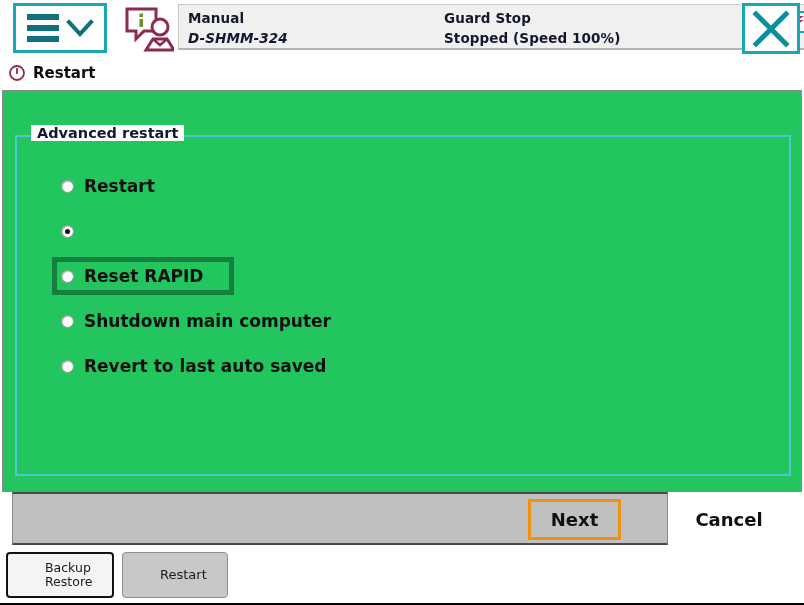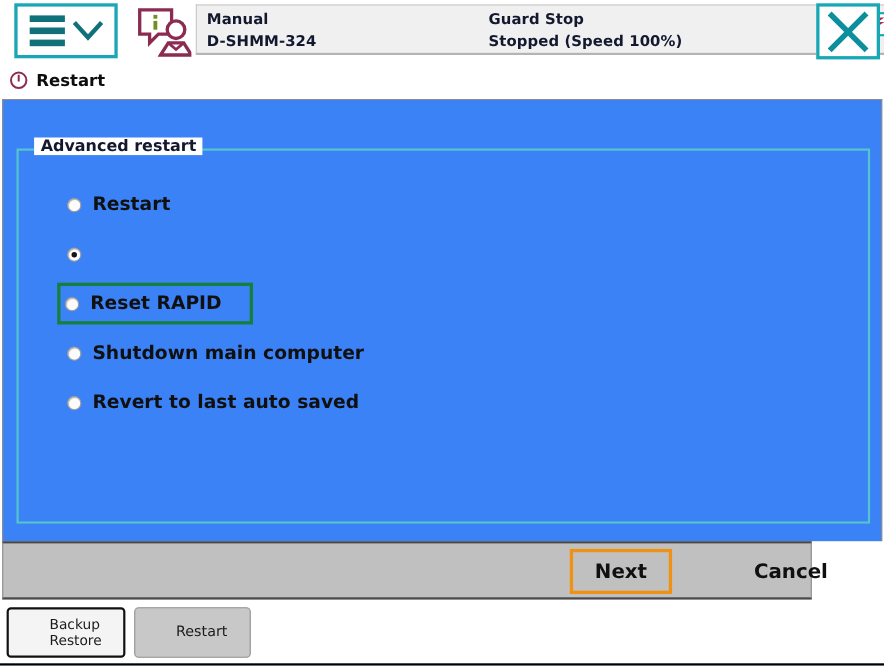--- a/index.html
+++ b/index.html
@@ -64,21 +64,21 @@
     border-bottom: 2px solid #b4b4b4;
   }
   .status-col {
     position: absolute;
     font-size: 13.5px;
     font-weight: bold;
     color: #13182e;
     letter-spacing: 0.1px;
   }
   .sc-mode   { left: 9px;  top: 5px; }
-  .sc-sysid  { left: 9px;  top: 25px; }
+  .sc-sysid  { left: 9px;  top: 25px; font-style: italic; }
   .sc-guard  { left: 265px; top: 5px; }
   .sc-state  { left: 265px; top: 25px; }
 
   .rapid-icon {
     position: absolute;
     right: 10px; top: 6px;
     width: 22px; height: 22px;
     border: 2px solid #15a8b8;
     background: #ffffff;
   }
@@ -109,21 +109,21 @@
     font-size: 15px;
     font-weight: bold;
     color: #0d0d0d;
   }
 
   
   .content {
     position: absolute;
     left: 2px; top: 90px;
     width: 800px; height: 402px;
-    background: #3b82f6;
+    background: #22c55e;
     border-top: 1px solid #8c8c8c;
     border-left: 1px solid #8c8c8c;
     border-right: 1px solid #8c8c8c;
     text-align: right;
   }
 
   .fieldset {
     position: absolute;
     left: 12px; top: 44px;
     width: 776px; height: 341px;
@@ -147,21 +147,21 @@
     position: relative;
     height: 38px;
     display: flex;
     align-items: center;
     gap: 10px;
     padding: 0 8px 0 6px;
     margin-bottom: 7px;
     width: max-content;
   }
   .radio-row.focused {
-    border: 3px solid #15803d;
+    border: 5px solid #15803d;
     padding: 0 26px 0 4px;
     margin-left: -3px;
   }
   .radio-mark {
     width: 13px; height: 13px;
     border-radius: 50%;
     border: 1px solid #9a9a9a;
     background: #fcfcfc;
     display: flex;
     align-items: center;
@@ -178,22 +178,22 @@
   .radio-label {
     font-size: 17px;
     font-weight: bold;
     color: #101010;
     white-space: nowrap;
   }
 
   
   .actions {
     position: absolute;
-    left: 2px; top: 492px;
-    width: 736px; height: 53px;
+    left: 12px; top: 492px;
+    width: 656px; height: 53px;
     background: #c0c0c0;
     border-top: 2px solid #4a4a4a;
     border-bottom: 2px solid #4a4a4a;
     border-left: 1px solid #8c8c8c;
     border-right: 1px solid #8c8c8c;
     padding-left: 14px;
   }
   .action-btn {
     position: absolute;
     top: 5px;

